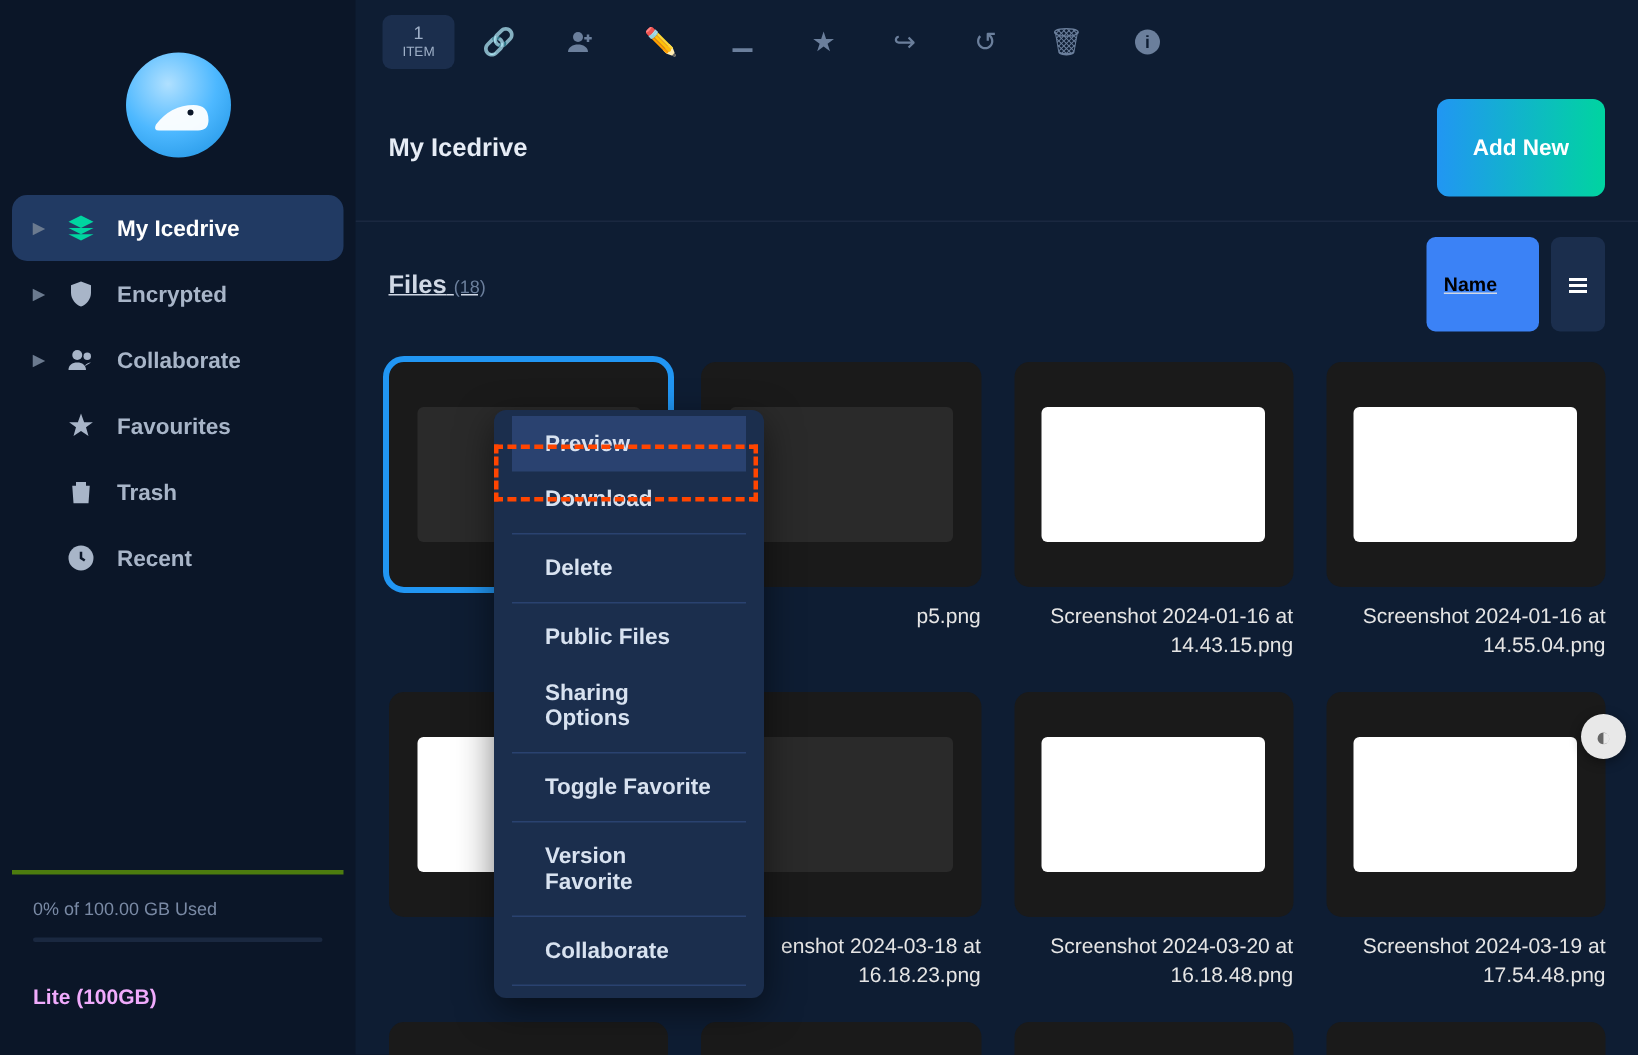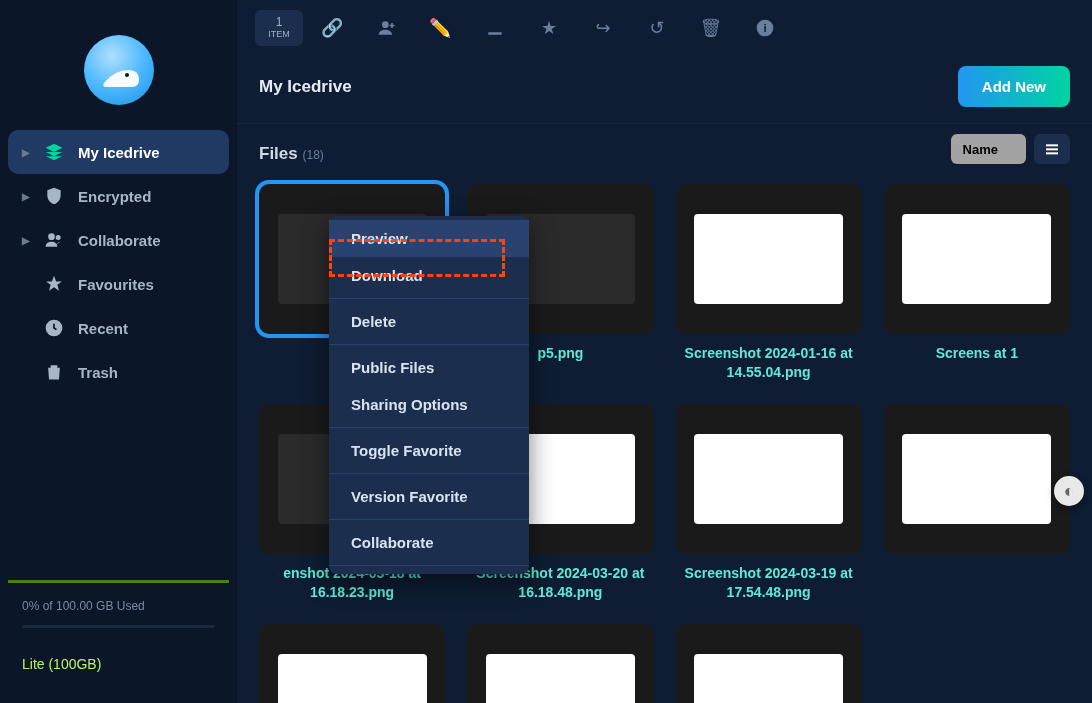--- a/index.html
+++ b/index.html
@@ -11,50 +11,50 @@
     
     .nav-item { display: flex; align-items: center; padding: 12px 14px; border-radius: 10px; cursor: pointer; font-size: 15px; color: #a8b5c8; font-weight: 600; }
     .nav-item.active { background: #213a63; color: #fff; }
     .nav-item .arrow { width: 14px; font-size: 10px; color: #6b7a8f; margin-right: 6px; }
     .nav-item .arrow.hidden { visibility: hidden; }
     .nav-item .icon { width: 24px; margin-right: 12px; display: flex; justify-content: center; }
     .nav-item svg { width: 20px; height: 20px; }
     
     .storage { margin-top: auto; padding: 16px 14px; border-top: 3px solid #4d7c0f; font-size: 12px; color: #7a8aa5; }
     .storage-bar { height: 3px; background: #1a2840; margin: 12px 0; border-radius: 2px; }
-    .plan { color: #bef264; font-weight: 400; font-size: 14px; margin-top: 28px; }
+    .plan { color: #f0abfc; font-weight: 700; font-size: 14px; margin-top: 28px; }
     
     .main { flex: 1; background: #0e1d33; display: flex; flex-direction: column; overflow: hidden; }
     
     .toolbar { display: flex; padding: 10px 18px 6px; gap: 6px; align-items: center; }
     .tool-btn { width: 48px; height: 36px; display: flex; flex-direction: column; align-items: center; justify-content: center; color: #6b7f9c; cursor: pointer; border-radius: 6px; font-size: 18px; }
     .tool-btn.sel { background: #1b2e4d; color: #9fb0c8; font-size: 9px; line-height: 1.1; }
     .tool-btn.sel .num { font-size: 12px; }
     
     .header { display: flex; align-items: center; justify-content: space-between; padding: 14px 22px 16px; }
     .breadcrumb { font-size: 17px; font-weight: 700; color: #e6ecf5; }
-    .add-btn { background: linear-gradient(90deg, #2196f3, #00d4a0); color: #fff; font-weight: 700; font-size: 15px; padding: 12px 24px; border-radius: 8px; cursor: pointer; border: none; }
-    
-    .files-bar { display: flex; align-items: flex-end; justify-content: space-between; padding: 10px 22px; border-top: 1px solid #1a2840; }
+    .add-btn { background: linear-gradient(90deg, #2196f3, #00d4a0); color: #fff; font-weight: 700; font-size: 15px; padding: 24px 24px; border-radius: 8px; cursor: pointer; border: none; }
+    
+    .files-bar { display: flex; align-items: center; justify-content: space-between; padding: 10px 22px; border-top: 1px solid #1a2840; text-decoration: underline; }
     .files-label { font-size: 17px; font-weight: 700; }
     .files-label .count { font-size: 12px; color: #6b7f9c; font-weight: 500; }
     .sort-ctrls { display: flex; gap: 8px; }
-    .sort-btn { background: #a3a3a3; color: #000; font-weight: 700; font-size: 13px; padding: 7px 12px; border-radius: 6px; display: flex; align-items: center; gap: 4px; cursor: pointer; }
+    .sort-btn { background: #3b82f6; color: #000; font-weight: 700; font-size: 13px; padding: 24px 12px; border-radius: 6px; display: flex; align-items: center; gap: 4px; cursor: pointer; }
     .view-btn { background: #1b2e4d; color: #fff; padding: 7px 10px; border-radius: 6px; cursor: pointer; display: flex; align-items: center; }
     
     .grid { flex: 1; padding: 10px 22px; display: grid; grid-template-columns: repeat(4, 1fr); gap: 22px; overflow-y: auto; align-content: start; position: relative; }
     .file-card { display: flex; flex-direction: column; }
     .thumb { height: 150px; background: #1a1a1a; border-radius: 10px; margin-bottom: 10px; overflow: hidden; display: flex; align-items: center; justify-content: center; position: relative; }
     .thumb.selected { outline: 4px solid #2196f3; }
-    .file-name { font-size: 14px; font-weight: 700; text-align: center; color: #5eead4; line-height: 1.35; }
+    .file-name { font-size: 14px; font-weight: 400; text-align: right; color: #e5e5e5; line-height: 1.35; }
     
     .thumb-content { width: 80%; height: 60%; background: #2a2a2a; border-radius: 4px; padding: 6px; font-size: 6px; color: #999; }
     .thumb-white { background: #fff; color: #333; }
     
-    .ctx-menu { position: absolute; top: 42px; left: 92px; width: 200px; background: #1b2e4d; border-radius: 8px; box-shadow: 0 8px 24px rgba(0,0,0,0.5); z-index: 100; padding: 4px 0; }
+    .ctx-menu { position: absolute; top: 42px; left: 92px; width: 180px; background: #1b2e4d; border-radius: 8px; box-shadow: 0 8px 24px rgba(0,0,0,0.5); z-index: 100; padding: 4px 12px; }
     .ctx-item { padding: 10px 22px; font-size: 15px; font-weight: 600; color: #d8e2f0; cursor: pointer; }
     .ctx-item.hl { background: #2a4270; }
     .ctx-sep { height: 1px; background: #2a4270; margin: 4px 0; }
     
     .highlight-box { position: absolute; border: 3px dashed #ff4500; pointer-events: none; z-index: 101; }
     
     .fab { position: fixed; right: 8px; top: 476px; width: 30px; height: 30px; background: #e8e8e8; border-radius: 50%; box-shadow: 0 2px 8px rgba(0,0,0,0.4); display: flex; align-items: center; justify-content: center; font-size: 18px; color: #666; z-index: 200; }
   </style>
 </head>
 <body>
@@ -104,34 +104,34 @@
           <svg viewBox="0 0 24 24" fill="currentColor">
             <path d="M12 2l2.5 7h7l-5.5 4 2 7-6-4-6 4 2-7-5.5-4h7z"></path>
           </svg>
         </span>
     <span>Favourites</span>
       </div>
       <div class="nav-item">
         <span class="arrow hidden">▶</span>
     <span class="icon">
           <svg viewBox="0 0 24 24" fill="currentColor">
+            <path d="M5 7h14l-1 14H6L5 7zm3-3h8v3H8z"></path>
+          </svg>
+        </span>
+    <span>Trash</span>
+      </div>
+      <div class="nav-item">
+        <span class="arrow hidden">▶</span>
+    <span class="icon">
+          <svg viewBox="0 0 24 24" fill="currentColor">
             <circle cx="12" cy="12" r="10"></circle>
             <path d="M12 7v5l3 2" stroke="#0b1628" stroke-width="2" fill="none"></path>
           </svg>
         </span>
     <span>Recent</span>
-      </div>
-      <div class="nav-item">
-        <span class="arrow hidden">▶</span>
-    <span class="icon">
-          <svg viewBox="0 0 24 24" fill="currentColor">
-            <path d="M5 7h14l-1 14H6L5 7zm3-3h8v3H8z"></path>
-          </svg>
-        </span>
-    <span>Trash</span>
       </div>
     </div>
   <div class="storage">
     <div>0% of 100.00 GB Used</div>
     <div class="storage-bar"></div>
     <div class="plan">Lite (100GB)</div>
   </div>
 </div>
 
 <div class="main">
@@ -215,20 +215,26 @@
       <div class="file-card">
         <div class="thumb">
           <div class="thumb-content"></div>
         </div>
         <div class="file-name">p5.png</div>
       </div>
       <div class="file-card">
         <div class="thumb">
           <div class="thumb-content thumb-white"></div>
         </div>
+        <div class="file-name">Screenshot 2024-01-16 at 14.43.15.png</div>
+      </div>
+      <div class="file-card">
+        <div class="thumb">
+          <div class="thumb-content thumb-white"></div>
+        </div>
         <div class="file-name">Screenshot 2024-01-16 at 14.55.04.png</div>
       </div>
       <div class="file-card">
         <div class="thumb">
           <div class="thumb-content thumb-white"></div>
         </div>
         <div class="file-name">Screens
 at 1</div>
       </div>
       <div class="file-card">

